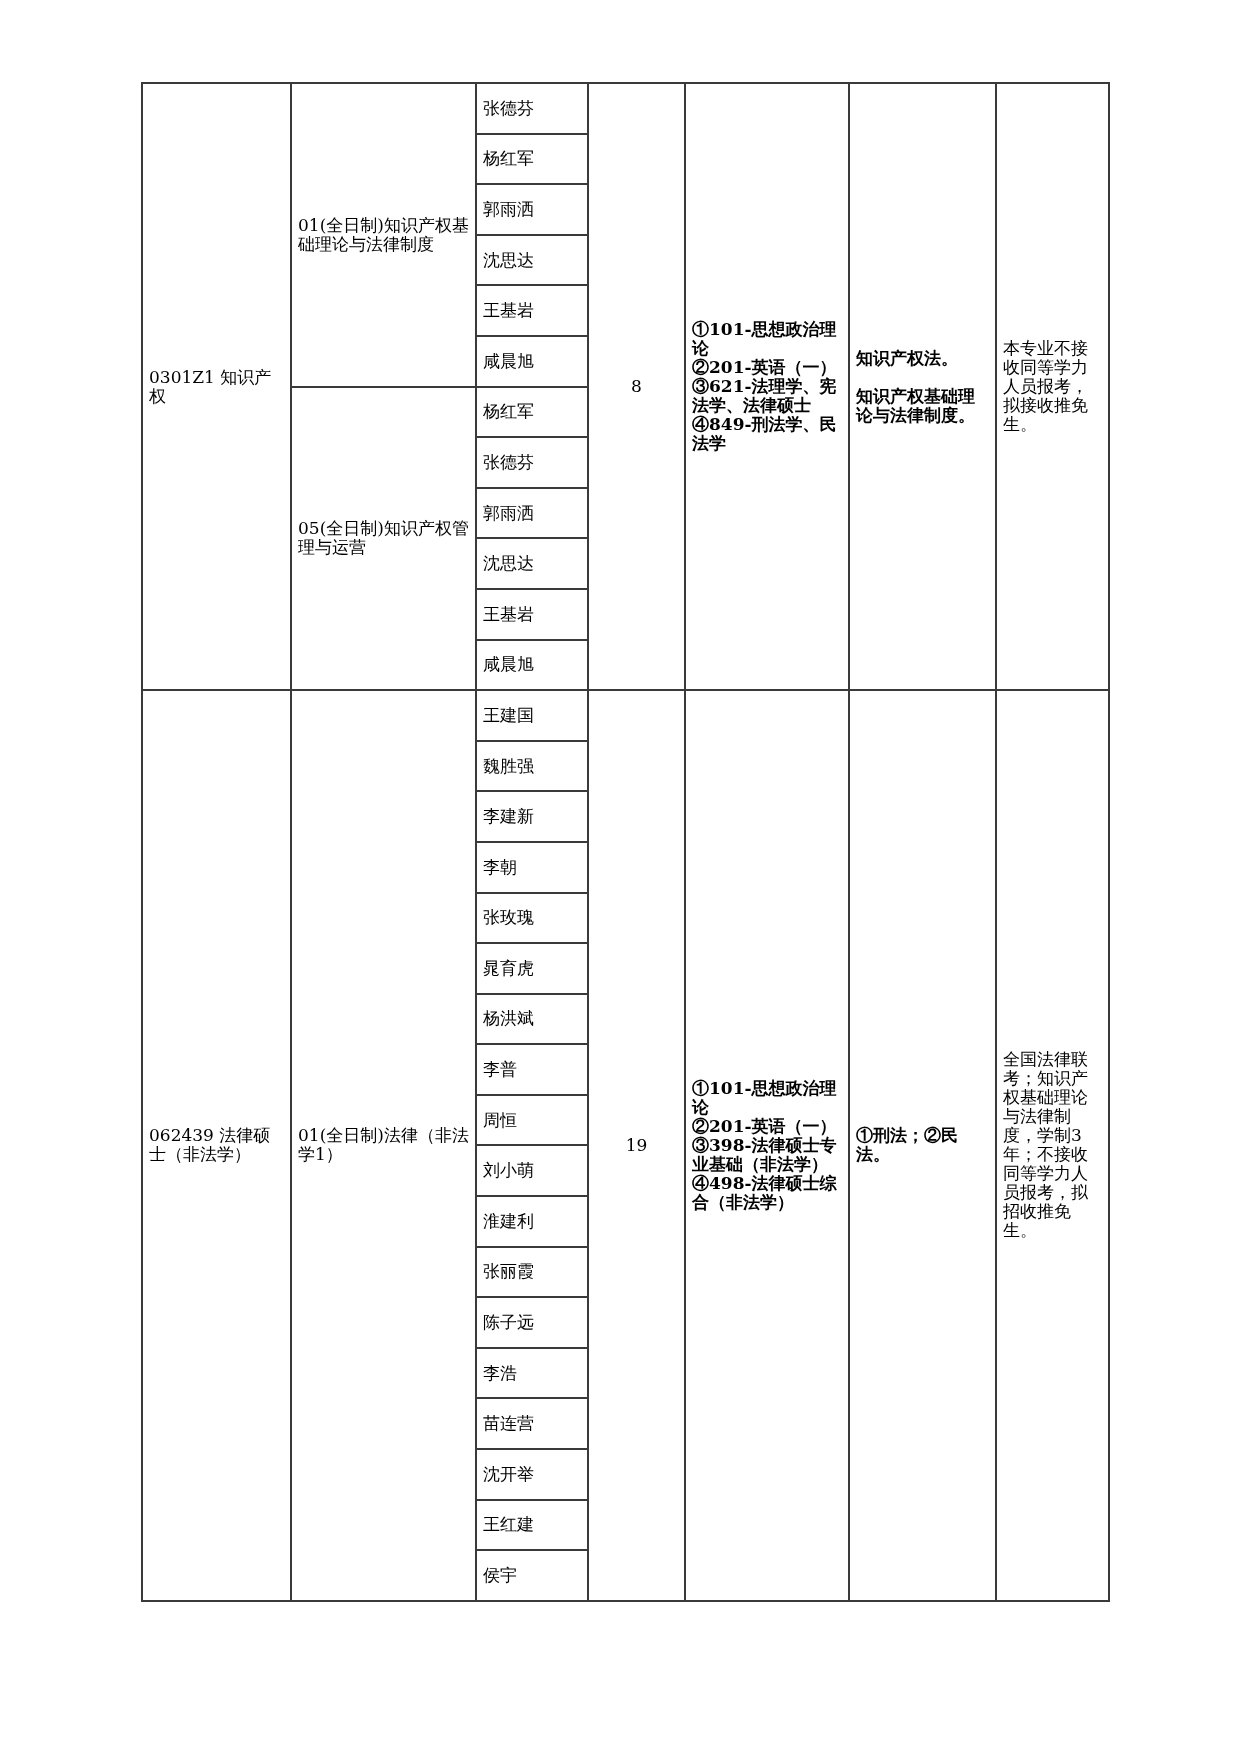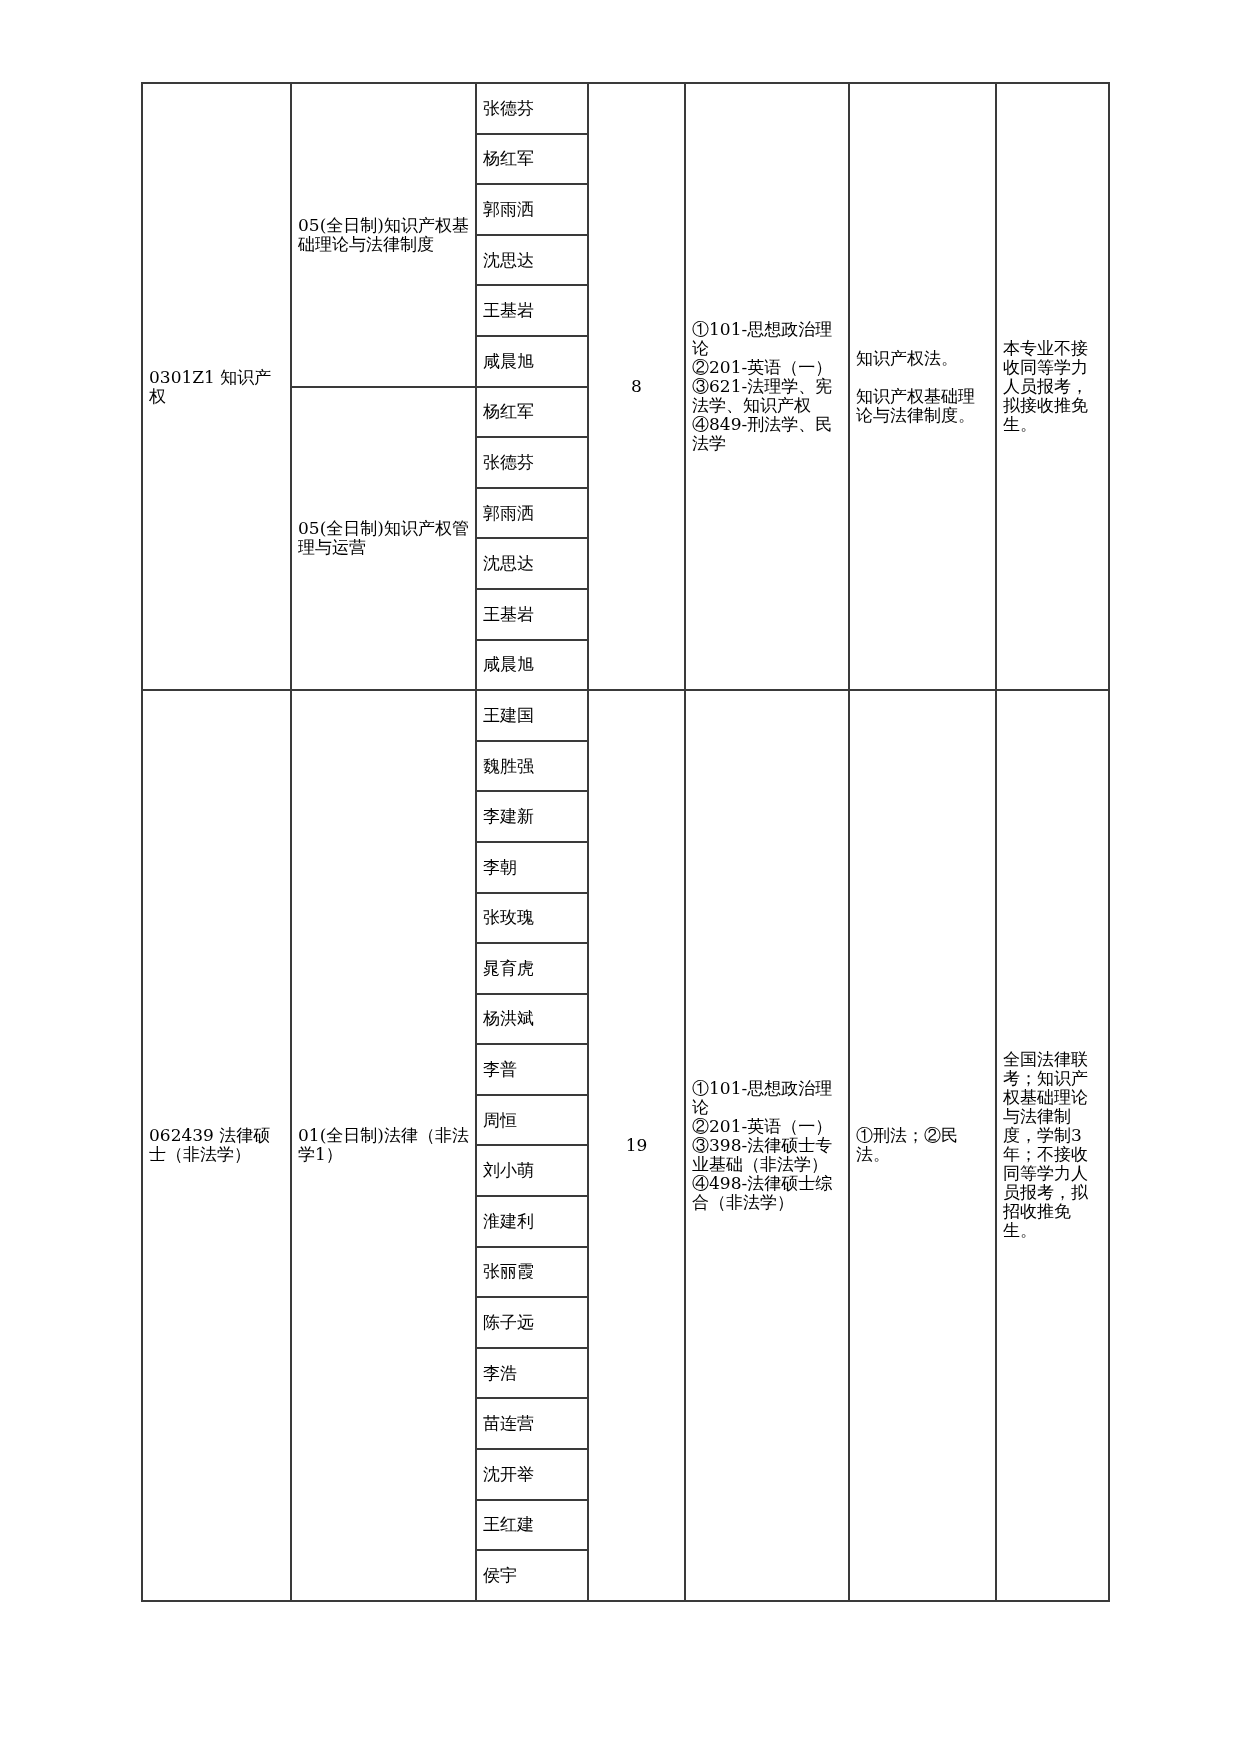--- a/index.html
+++ b/index.html
@@ -4,47 +4,47 @@
 <style>
   html, body { margin:0; padding:0; background:#ffffff; }
   body { width:1240px; height:1754px; position:relative; overflow:hidden;
          font-family:"DejaVu Serif", "Liberation Serif", serif; color:#000; }
   table.grid { position:absolute; left:141px; top:82px; width:967px;
                border-collapse:collapse; table-layout:fixed; }
   table.grid td { border:2px solid #3a3a3a; padding:0 6px; font-size:17px;
                   line-height:19px; vertical-align:middle; word-break:break-all; }
   td.sup { height:48.6px; padding-left:6px;margin-top:28px; }
   td.center { text-align:center; }
-  .para { display:block; }
+  .para { display:block;font-weight:bold; }
   .gap { display:block; height:19px; }
 </style>
 </head>
 <body>
 
 <table class="grid">
   <colgroup>
     <col style="width:149px">
     <col style="width:185px">
     <col style="width:112px">
     <col style="width:97px">
     <col style="width:164px">
     <col style="width:147px">
     <col style="width:113px">
   </colgroup>
   <tbody>
 
     <tr>
       <td rowspan="12">0301Z1 知识产权</td>
-      <td rowspan="6">05(全日制)知识产权基础理论与法律制度</td>
+      <td rowspan="6">01(全日制)知识产权基础理论与法律制度</td>
       <td class="sup">张德芬</td>
       <td rowspan="12" class="center">8</td>
       <td rowspan="12">
         <span class="para">①101-思想政治理论</span>
         <span class="para">②201-英语（一）</span>
-        <span class="para">③621-法理学、宪法学、知识产权</span>
+        <span class="para">③621-法理学、宪法学、法律硕士</span>
         <span class="para">④849-刑法学、民法学</span>
       </td>
       <td rowspan="12">
         <span class="para">知识产权法。</span>
         <span class="gap"></span>
         <span class="para">知识产权基础理论与法律制度。</span>
       </td>
       <td rowspan="12">本专业不接收同等学力人员报考，拟接收推免生。</td>
     </tr>
     <tr>

